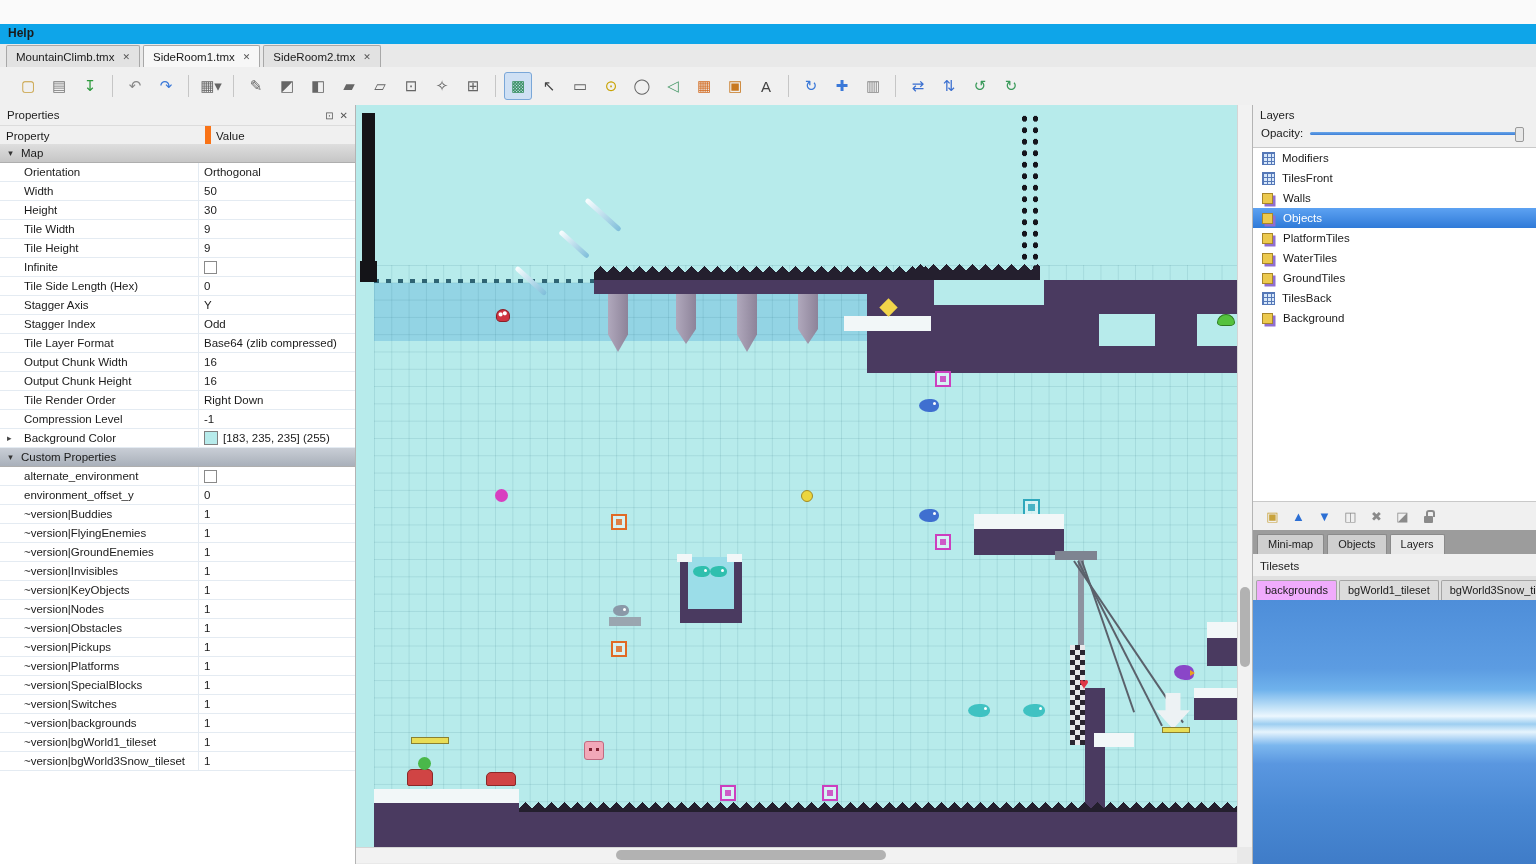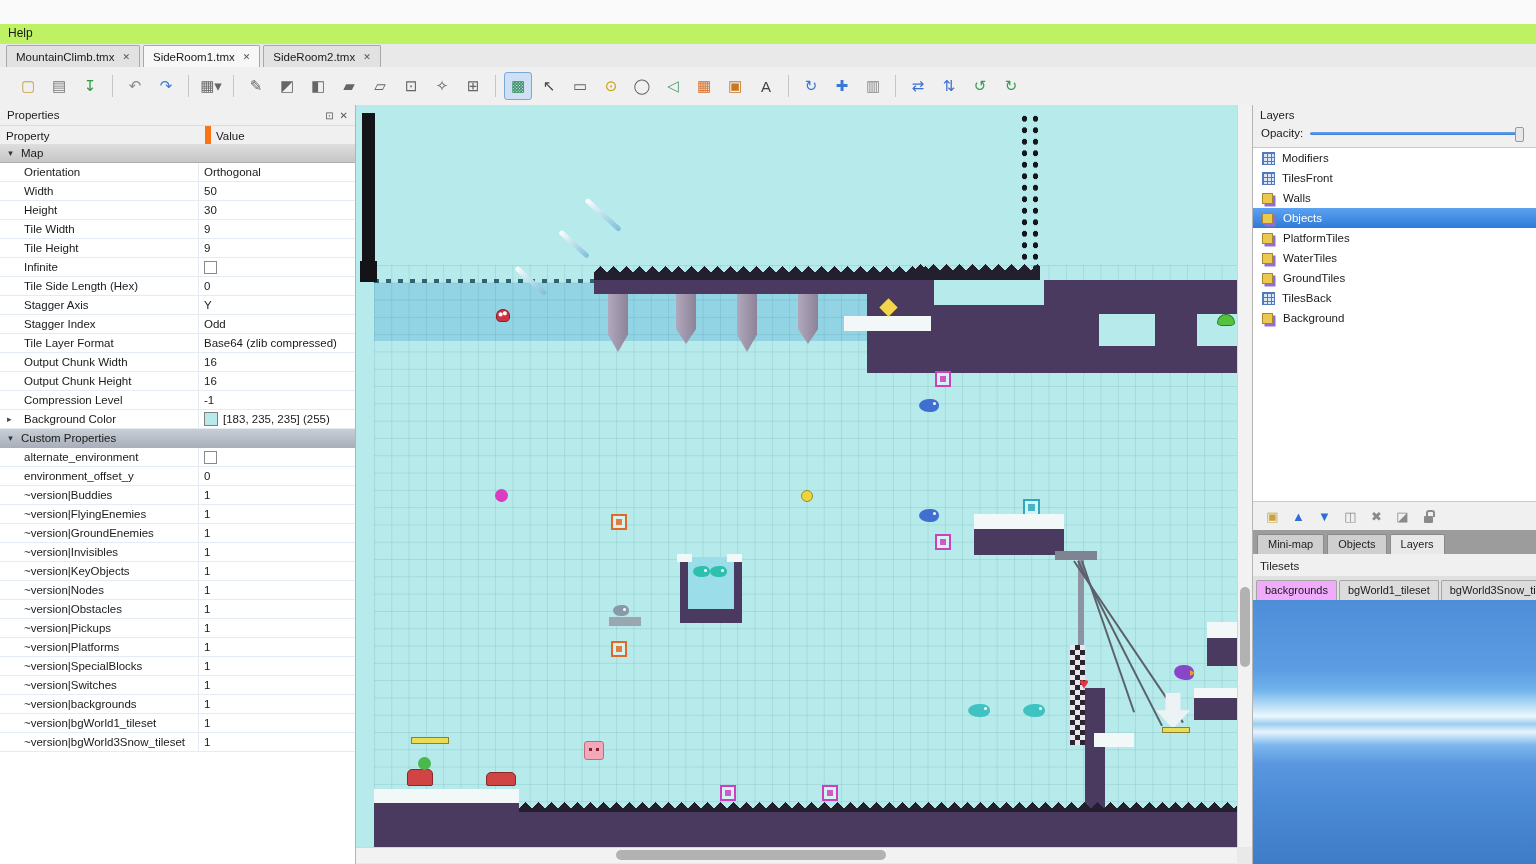--- a/index.html
+++ b/index.html
@@ -1,21 +1,21 @@
 <!DOCTYPE html>
 <html><head>
 <meta charset="utf-8">
 <style>
   html,body{margin:0;padding:0;}
   body{width:1536px;height:864px;position:relative;overflow:hidden;background:#f0f0f0;
        font-family:"Liberation Sans",sans-serif;color:#1a1a1a;font-size:12px;}
 
   
   #titlebar{position:absolute;left:0;top:0;right:0;height:24px;background:#fafafa;border-bottom:1px solid #ececec;}
-  #menubar{position:absolute;left:0;top:24px;right:0;height:20px;background:#bef264;}
+  #menubar{position:absolute;left:0;top:24px;right:0;height:20px;background:#0ea5e9;font-weight:bold;}
   .menu-item{display:inline-block;padding:2px 8px;font-size:12px;}
   #tabbar{position:absolute;left:0;top:44px;right:0;height:23px;background:#e9e9e9;display:flex;align-items:flex-end;padding-left:6px;}
   .doc-tab{display:inline-flex;align-items:center;gap:8px;height:21px;padding:0 9px;margin-right:3px;
            background:#e2e2e2;border:1px solid #a8a8a8;border-bottom:none;border-radius:2px 2px 0 0;font-size:11.5px;white-space:nowrap;}
   .doc-tab.active{background:#f7f7f7;}
   .tab-close{font-size:9px;color:#555;}
   #toolbar{position:absolute;left:0;top:67px;right:0;height:38px;background:#f0f0f0;border-bottom:1px solid #cfcfcf;
            display:flex;align-items:center;padding-left:14px;gap:3px;}
   .tb-btn{width:26px;height:26px;display:inline-flex;align-items:center;justify-content:center;font-size:15px;
           color:#666;border:1px solid transparent;border-radius:3px;flex:none;}
@@ -272,20 +272,28 @@
         <div class="pval">
           <span>16</span>
         </div>
       </div>
       <div class="prow">
         <div class="pname">
           <span>Output Chunk Height</span>
         </div>
         <div class="pval">
           <span>16</span>
+        </div>
+      </div>
+      <div class="prow">
+        <div class="pname">
+          <span>Tile Render Order</span>
+        </div>
+        <div class="pval">
+          <span>Right Down</span>
         </div>
       </div>
       <div class="prow">
         <div class="pname">
           <span>Compression Level</span>
         </div>
         <div class="pval">
           <span>-1</span>
         </div>
       </div>

